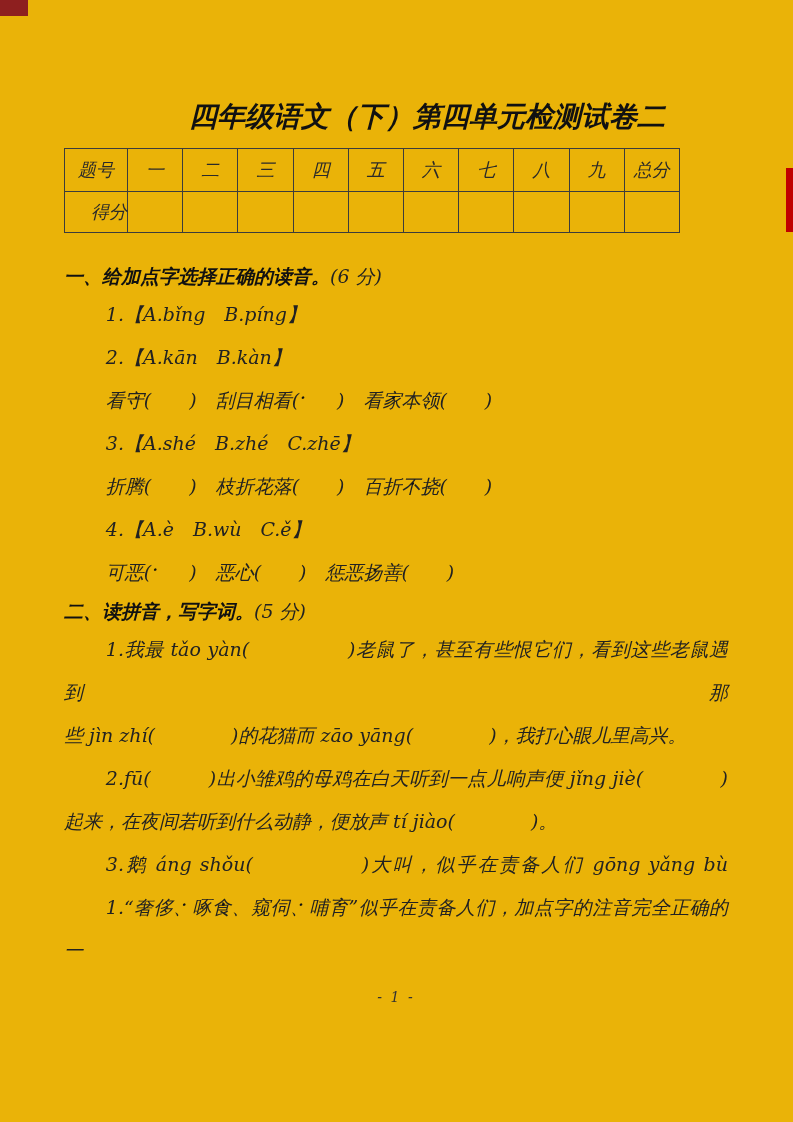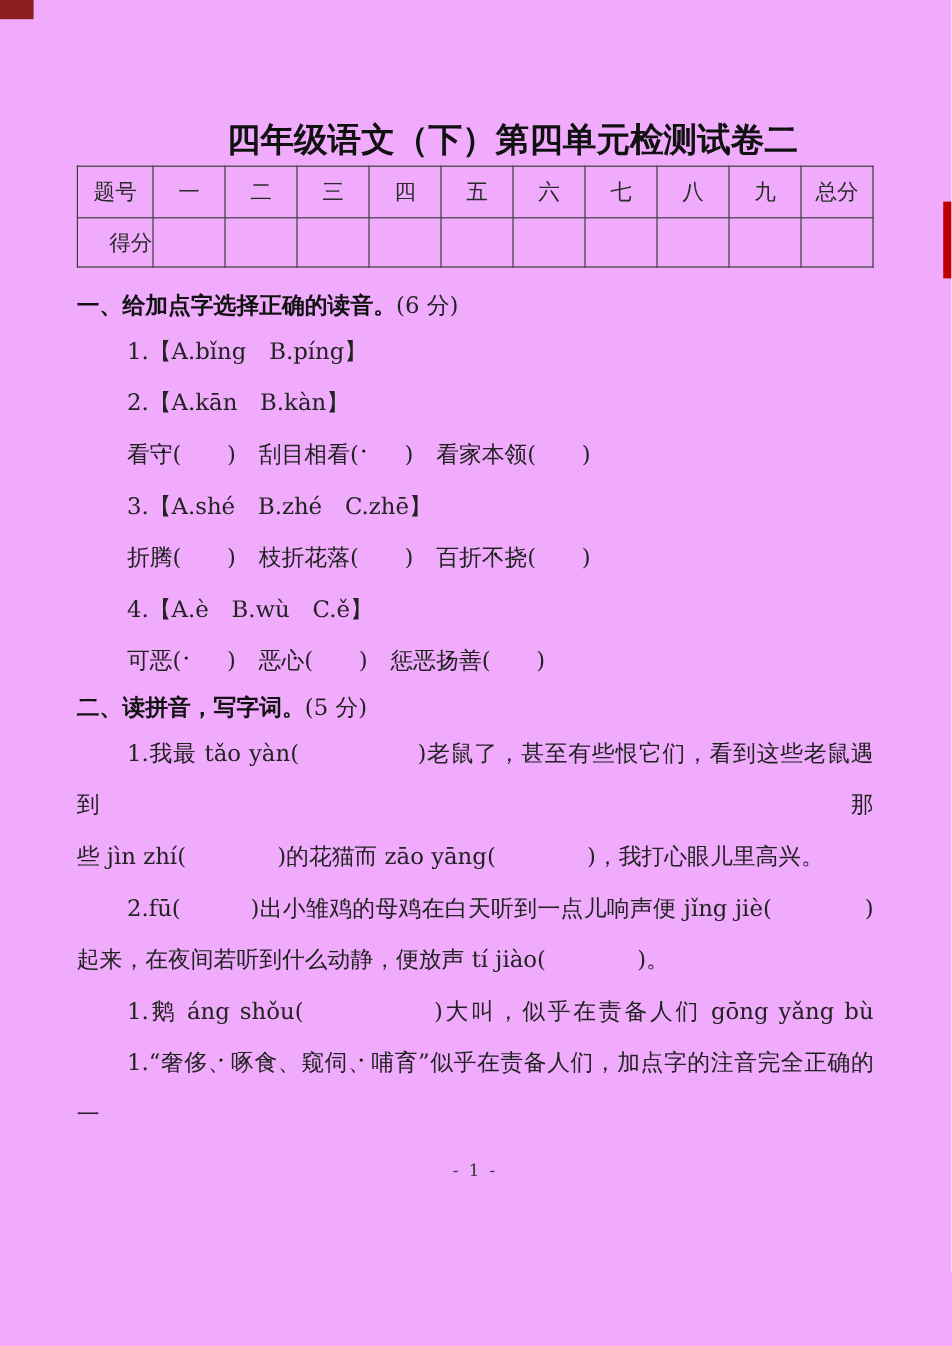--- a/index.html
+++ b/index.html
@@ -1,33 +1,33 @@
 <!DOCTYPE html>
 <html><head>
 <meta charset="utf-8">
 <style>
   html,body{margin:0;padding:0;background:#ffffff;}
-  .page{position:relative;width:793px;height:1122px;background:#f0abfc;overflow:hidden;
-        font-family:"DejaVu Serif","Liberation Serif",serif;color:#1c1c1c;}
+  .page{position:relative;width:793px;height:1122px;background:#eab308;overflow:hidden;
+        font-family:"DejaVu Serif","Liberation Serif",serif;color:#1c1c1c;font-style:italic;}
   .corner-mark{position:absolute;top:0;left:0;width:28px;height:16px;background:#8e1f1f;}
   .edge-mark{position:absolute;top:168px;right:0;width:7px;height:64px;background:#c00000;}
   .content{margin:0 65px 0 64px;}
   .title{margin-top:99px;padding-left:62px;text-align:center;
          font-family:"DejaVu Sans","Liberation Sans",sans-serif;
          font-weight:bold;font-size:28px;line-height:35px;color:#111;}
-  table.score{border-collapse:collapse;table-layout:fixed;width:664px;margin-top:4px;}
+  table.score{border-collapse:collapse;table-layout:fixed;width:616px;margin-top:14px;}
   table.score td{border:1px solid #3c3c3c;text-align:center;vertical-align:middle;
                  font-size:18px;color:#2a2a2a;padding:0;}
   table.score tr.hdr td{height:42px;}
   table.score tr.score-row td{height:40px;text-align:right;}
   td.qcol{width:62px;}
   .sec-heading{font-size:19px;line-height:34px;}
   .sec-heading .htext{font-family:"DejaVu Sans","Liberation Sans",sans-serif;font-weight:bold;color:#111;}
   .sec-heading .pts{font-weight:normal;font-size:19px;color:#222;}
-  #s1-heading{margin-top:15px;}
+  #s1-heading{margin-top:26px;}
   .line{font-size:19px;line-height:43px;color:#222;}
   .indent{text-indent:2.2em;}
   .justify{text-align:justify;text-align-last:justify;}
   .dotted{position:relative;}
   .dotted::after{content:"·";position:absolute;left:50%;bottom:-0.60em;
                  transform:translateX(-50%);font-size:0.75em;font-weight:bold;color:#111;}
   .pagenum{margin-top:17px;text-align:center;font-size:14px;color:#333;letter-spacing:2px;}
 </style>
 </head>
 <body>
@@ -84,20 +84,20 @@
     <div class="line indent"><span>可</span><span class="dotted">恶</span><span>(　　)　</span><span class="dotted">恶</span><span>心(　　)　惩</span><span class="dotted">恶</span><span>扬善(　　)</span></div>
 
     <div class="sec-heading">
       <span class="htext">二、读拼音，写字词。</span><span class="pts">(5 分)</span>
     </div>
 
     <div class="line indent justify">1.我最 tǎo yàn(　　　　　)老鼠了，甚至有些恨它们，看到这些老鼠遇到那</div>
     <div class="line">些 jìn zhí(　　　　)的花猫而 zāo yāng(　　　　)，我打心眼儿里高兴。</div>
     <div class="line indent justify">2.fū(　　　)出小雏鸡的母鸡在白天听到一点儿响声便 jǐng jiè(　　　　)</div>
     <div class="line">起来，在夜间若听到什么动静，便放声 tí jiào(　　　　)。</div>
-    <div class="line indent justify">1.鹅 áng shǒu(　　　　　)大叫，似乎在责备人们 gōng yǎng bù</div>
+    <div class="line indent justify">3.鹅 áng shǒu(　　　　　)大叫，似乎在责备人们 gōng yǎng bù</div>
 
 
     <div class="line indent justify"><span>1.“奢</span><span class="dotted">侈</span><span>、</span><span class="dotted">啄</span><span>食、窥</span><span class="dotted">伺</span><span>、</span><span class="dotted">哺</span><span>育”似乎在责备人们，加点字的注音完全正确的一</span></div>
 
     <div class="pagenum">- 1 -</div>
   </div>
 </div>
 
 </body></html>

